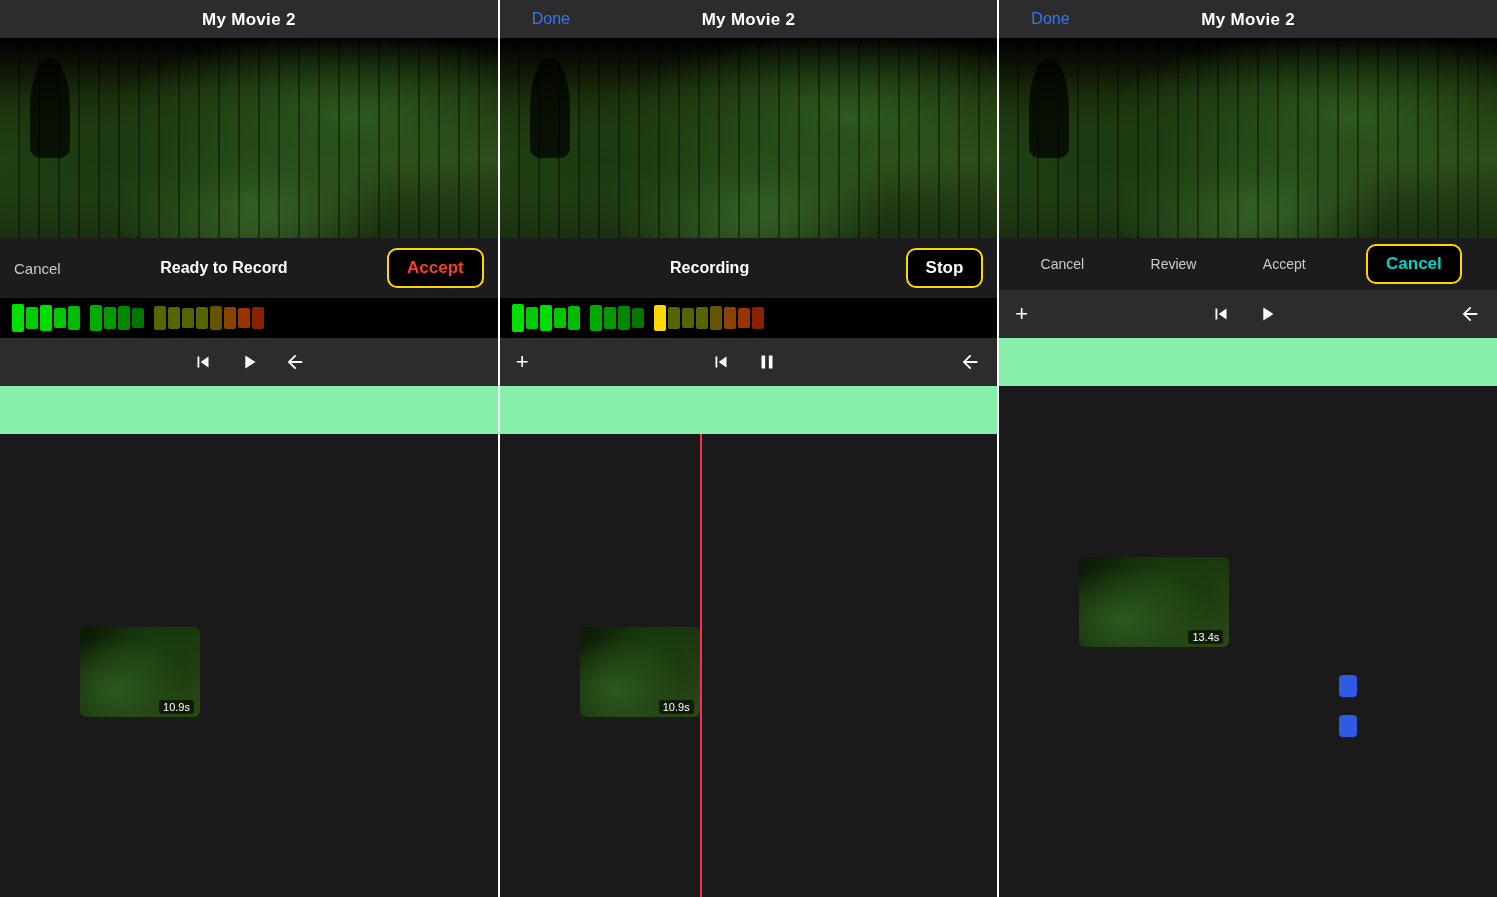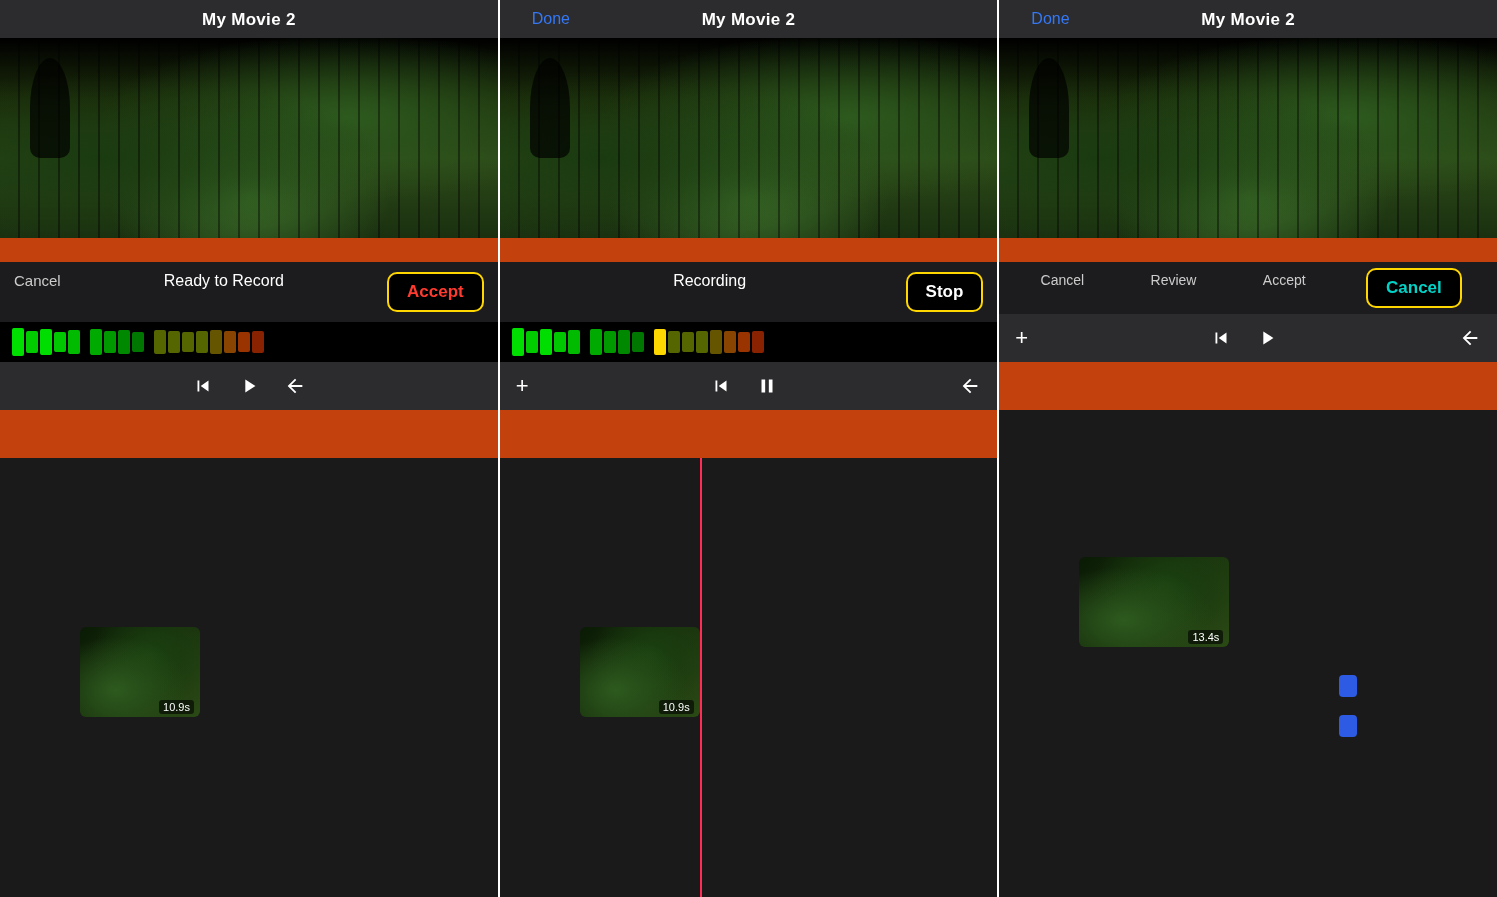--- a/index.html
+++ b/index.html
@@ -7,21 +7,21 @@
       width: 1497px;
       height: 897px;
       background: #fff;
       font-family: -apple-system, 'Helvetica Neue', Arial, sans-serif;
       display: flex;
       overflow: hidden;
     }
 
     .panel {
       flex: 1;
-      background: #c2410c;
+      background: #86efac;
       display: flex;
       flex-direction: column;
       position: relative;
     }
 
     .panel + .panel {
       border-left: 2px solid #fff;
     }
 
     
@@ -95,30 +95,29 @@
       height: 100px;
       background: rgba(0,0,0,0.7);
       border-radius: 50% 50% 10px 10px;
     }
 
     
     .control-bar {
       background: #1c1c1e;
       padding: 10px 14px;
       display: flex;
-      align-items: flex-start;
+      align-items: center;
       gap: 0;
       min-height: 52px;
-      margin-top: 24px;
     }
 
     .control-label {
       color: #fff;
       font-size: 16px;
-      font-weight: 400;
+      font-weight: 700;
       flex: 1;
       text-align: center;
     }
 
     .btn-record {
       background: #000;
       color: #ff3b30;
       border: 2.5px solid #ffd700;
       border-radius: 10px;
       padding: 8px 18px;

